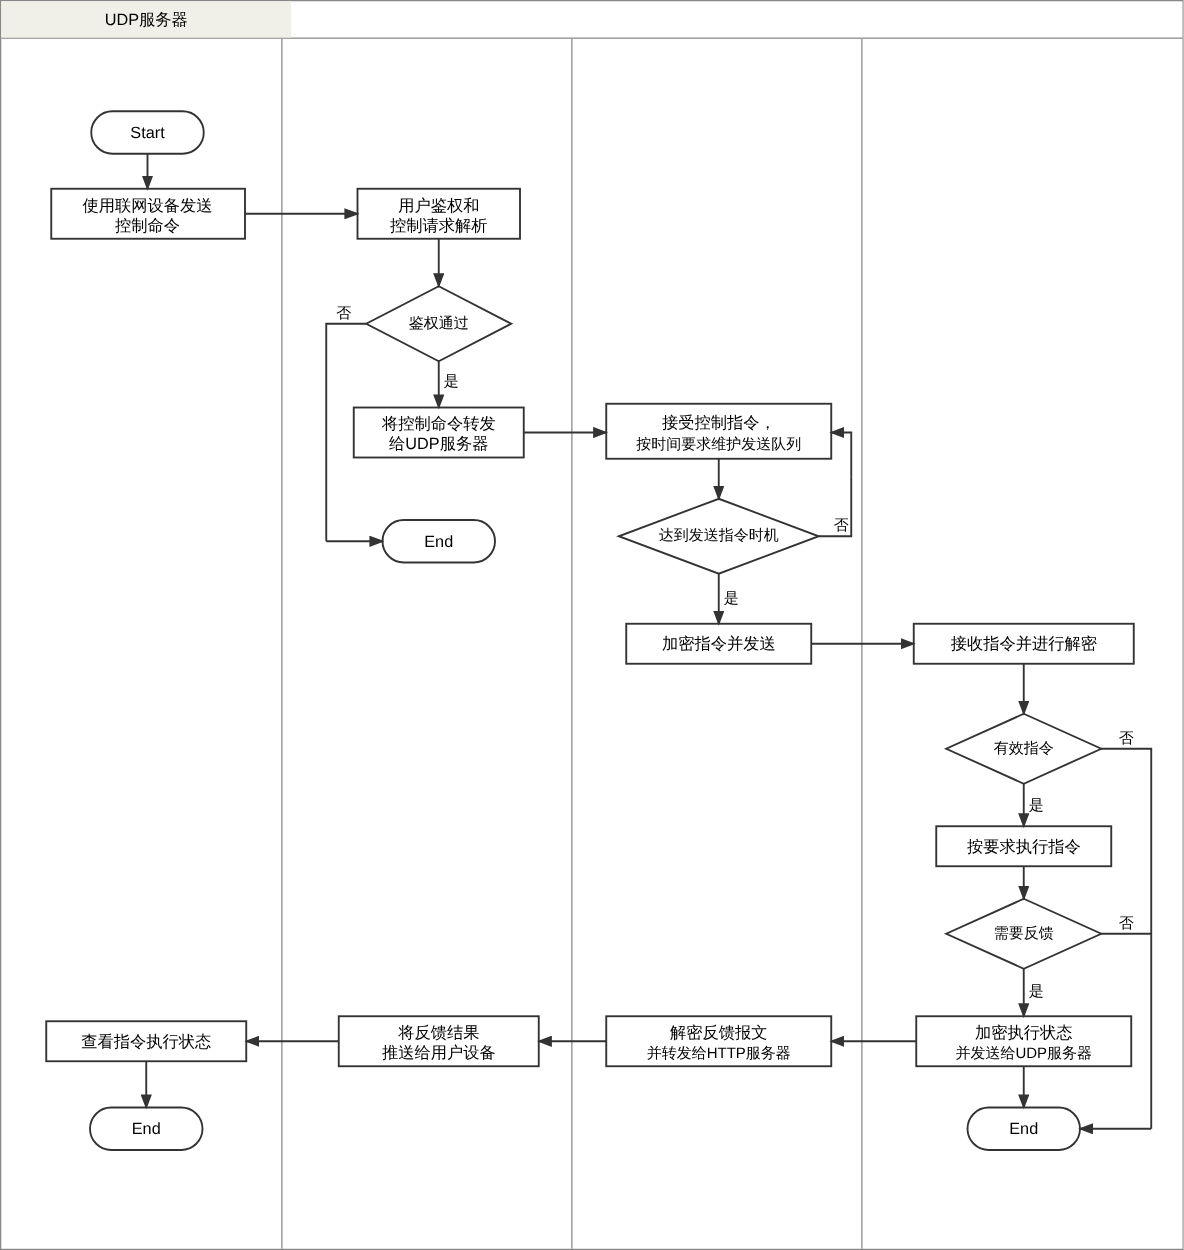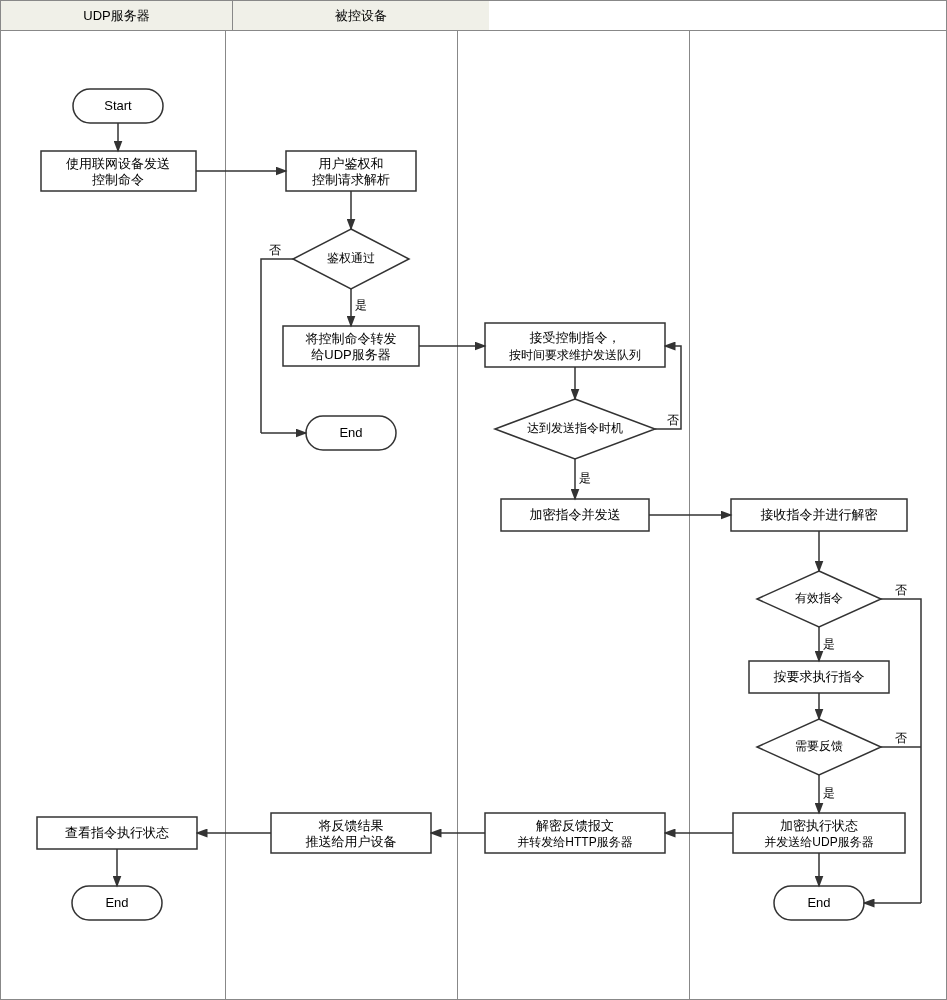--- a/index.html
+++ b/index.html
@@ -23,21 +23,20 @@
   .smalltext { font-size: 12px; }
   .arrow { stroke: #333; stroke-width: 1.5; fill: none; marker-end: url(#arrowhead); }
   .line { stroke: #333; stroke-width: 1.5; fill: none; }
 </style>
 </head>
 <body>
 
 <div class="diagram">
   <div class="swimlane-header">
     <div class="swimlane-title lane3">UDP服务器</div>
-    <div class="swimlane-title lane4">被控设备</div>
   </div>
   <div class="swimlane-body">
     <div class="lane-col lane1"></div>
     <div class="lane-col lane2"></div>
     <div class="lane-col lane3"></div>
     <div class="lane-col lane4"></div>
   </div>
 
   <svg class="overlay" viewBox="0 0 947 1000">
     <defs>

